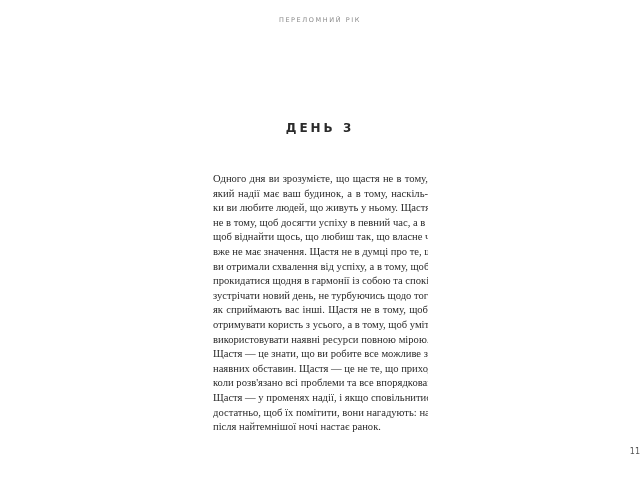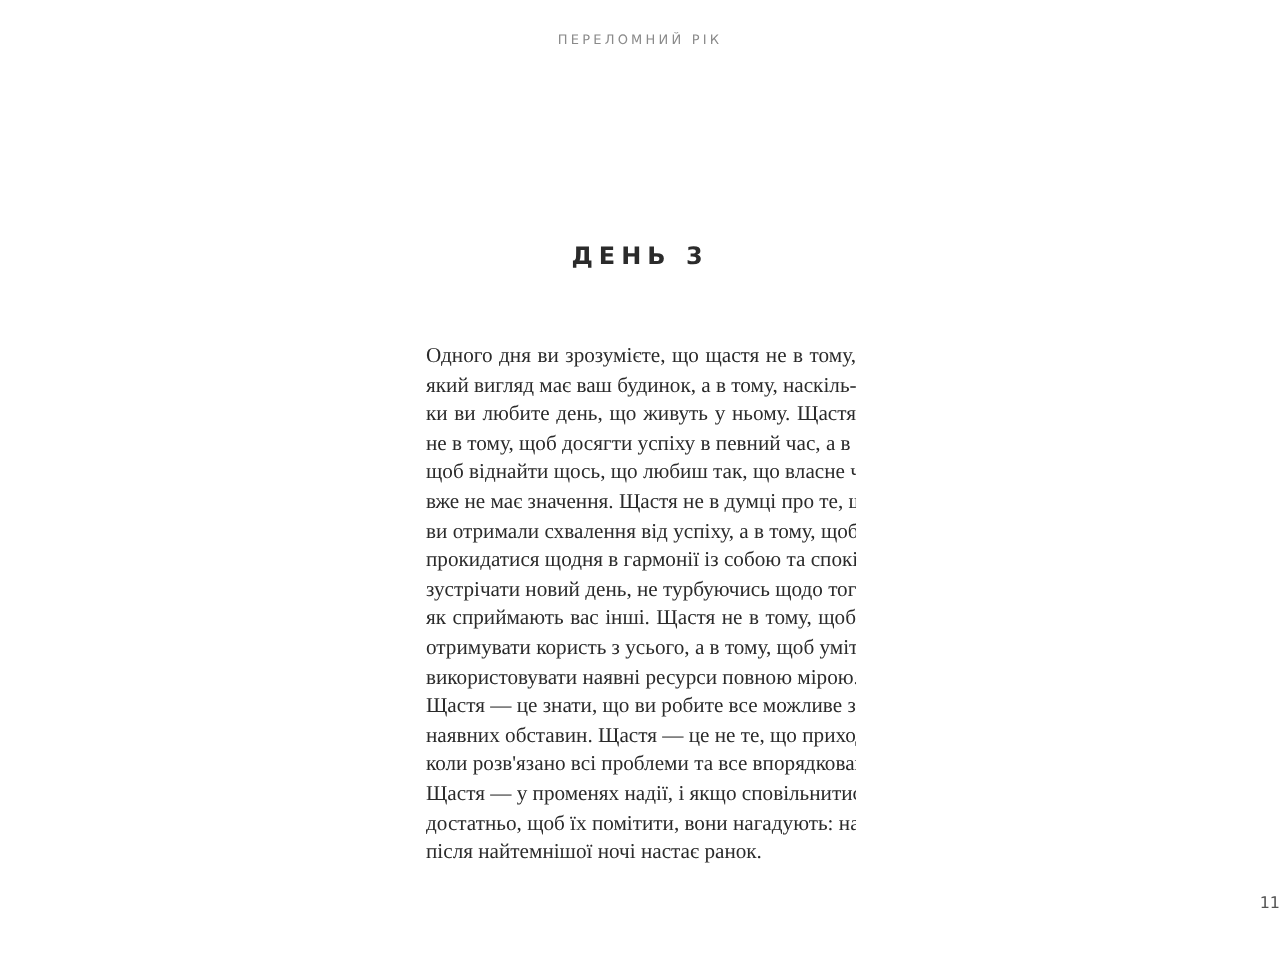--- a/index.html
+++ b/index.html
@@ -75,22 +75,22 @@
 </head>
 <body>
 
 <div class="page">
   <div class="running-head">ПЕРЕЛОМНИЙ РІК</div>
 
   <div class="chapter-title">ДЕНЬ 3</div>
 
   <div class="body-text">
     <span class="line">Одного дня ви зрозумієте, що щастя не в тому,</span>
-    <span class="line">який вигляд має ваш будинок, а в тому, наскіль-</span>
-    <span class="line">ки ви любите день, що живуть у ньому. Щастя</span>
+    <span class="line">який надії має ваш будинок, а в тому, наскіль-</span>
+    <span class="line">ки ви любите людей, що живуть у ньому. Щастя</span>
     <span class="line">не в тому, щоб досягти успіху в певний час, а в тому,</span>
     <span class="line">щоб віднайти щось, що любиш так, що власне час</span>
     <span class="line">вже не має значення. Щастя не в думці про те, що</span>
     <span class="line">ви отримали схвалення від успіху, а в тому, щоб</span>
     <span class="line">прокидатися щодня в гармонії із собою та спокійно</span>
     <span class="line">зустрічати новий день, не турбуючись щодо того,</span>
     <span class="line">як сприймають вас інші. Щастя не в тому, щоб</span>
     <span class="line">отримувати користь з усього, а в тому, щоб уміти</span>
     <span class="line">використовувати наявні ресурси повною мірою.</span>
     <span class="line">Щастя — це знати, що ви робите все можливе за</span>

